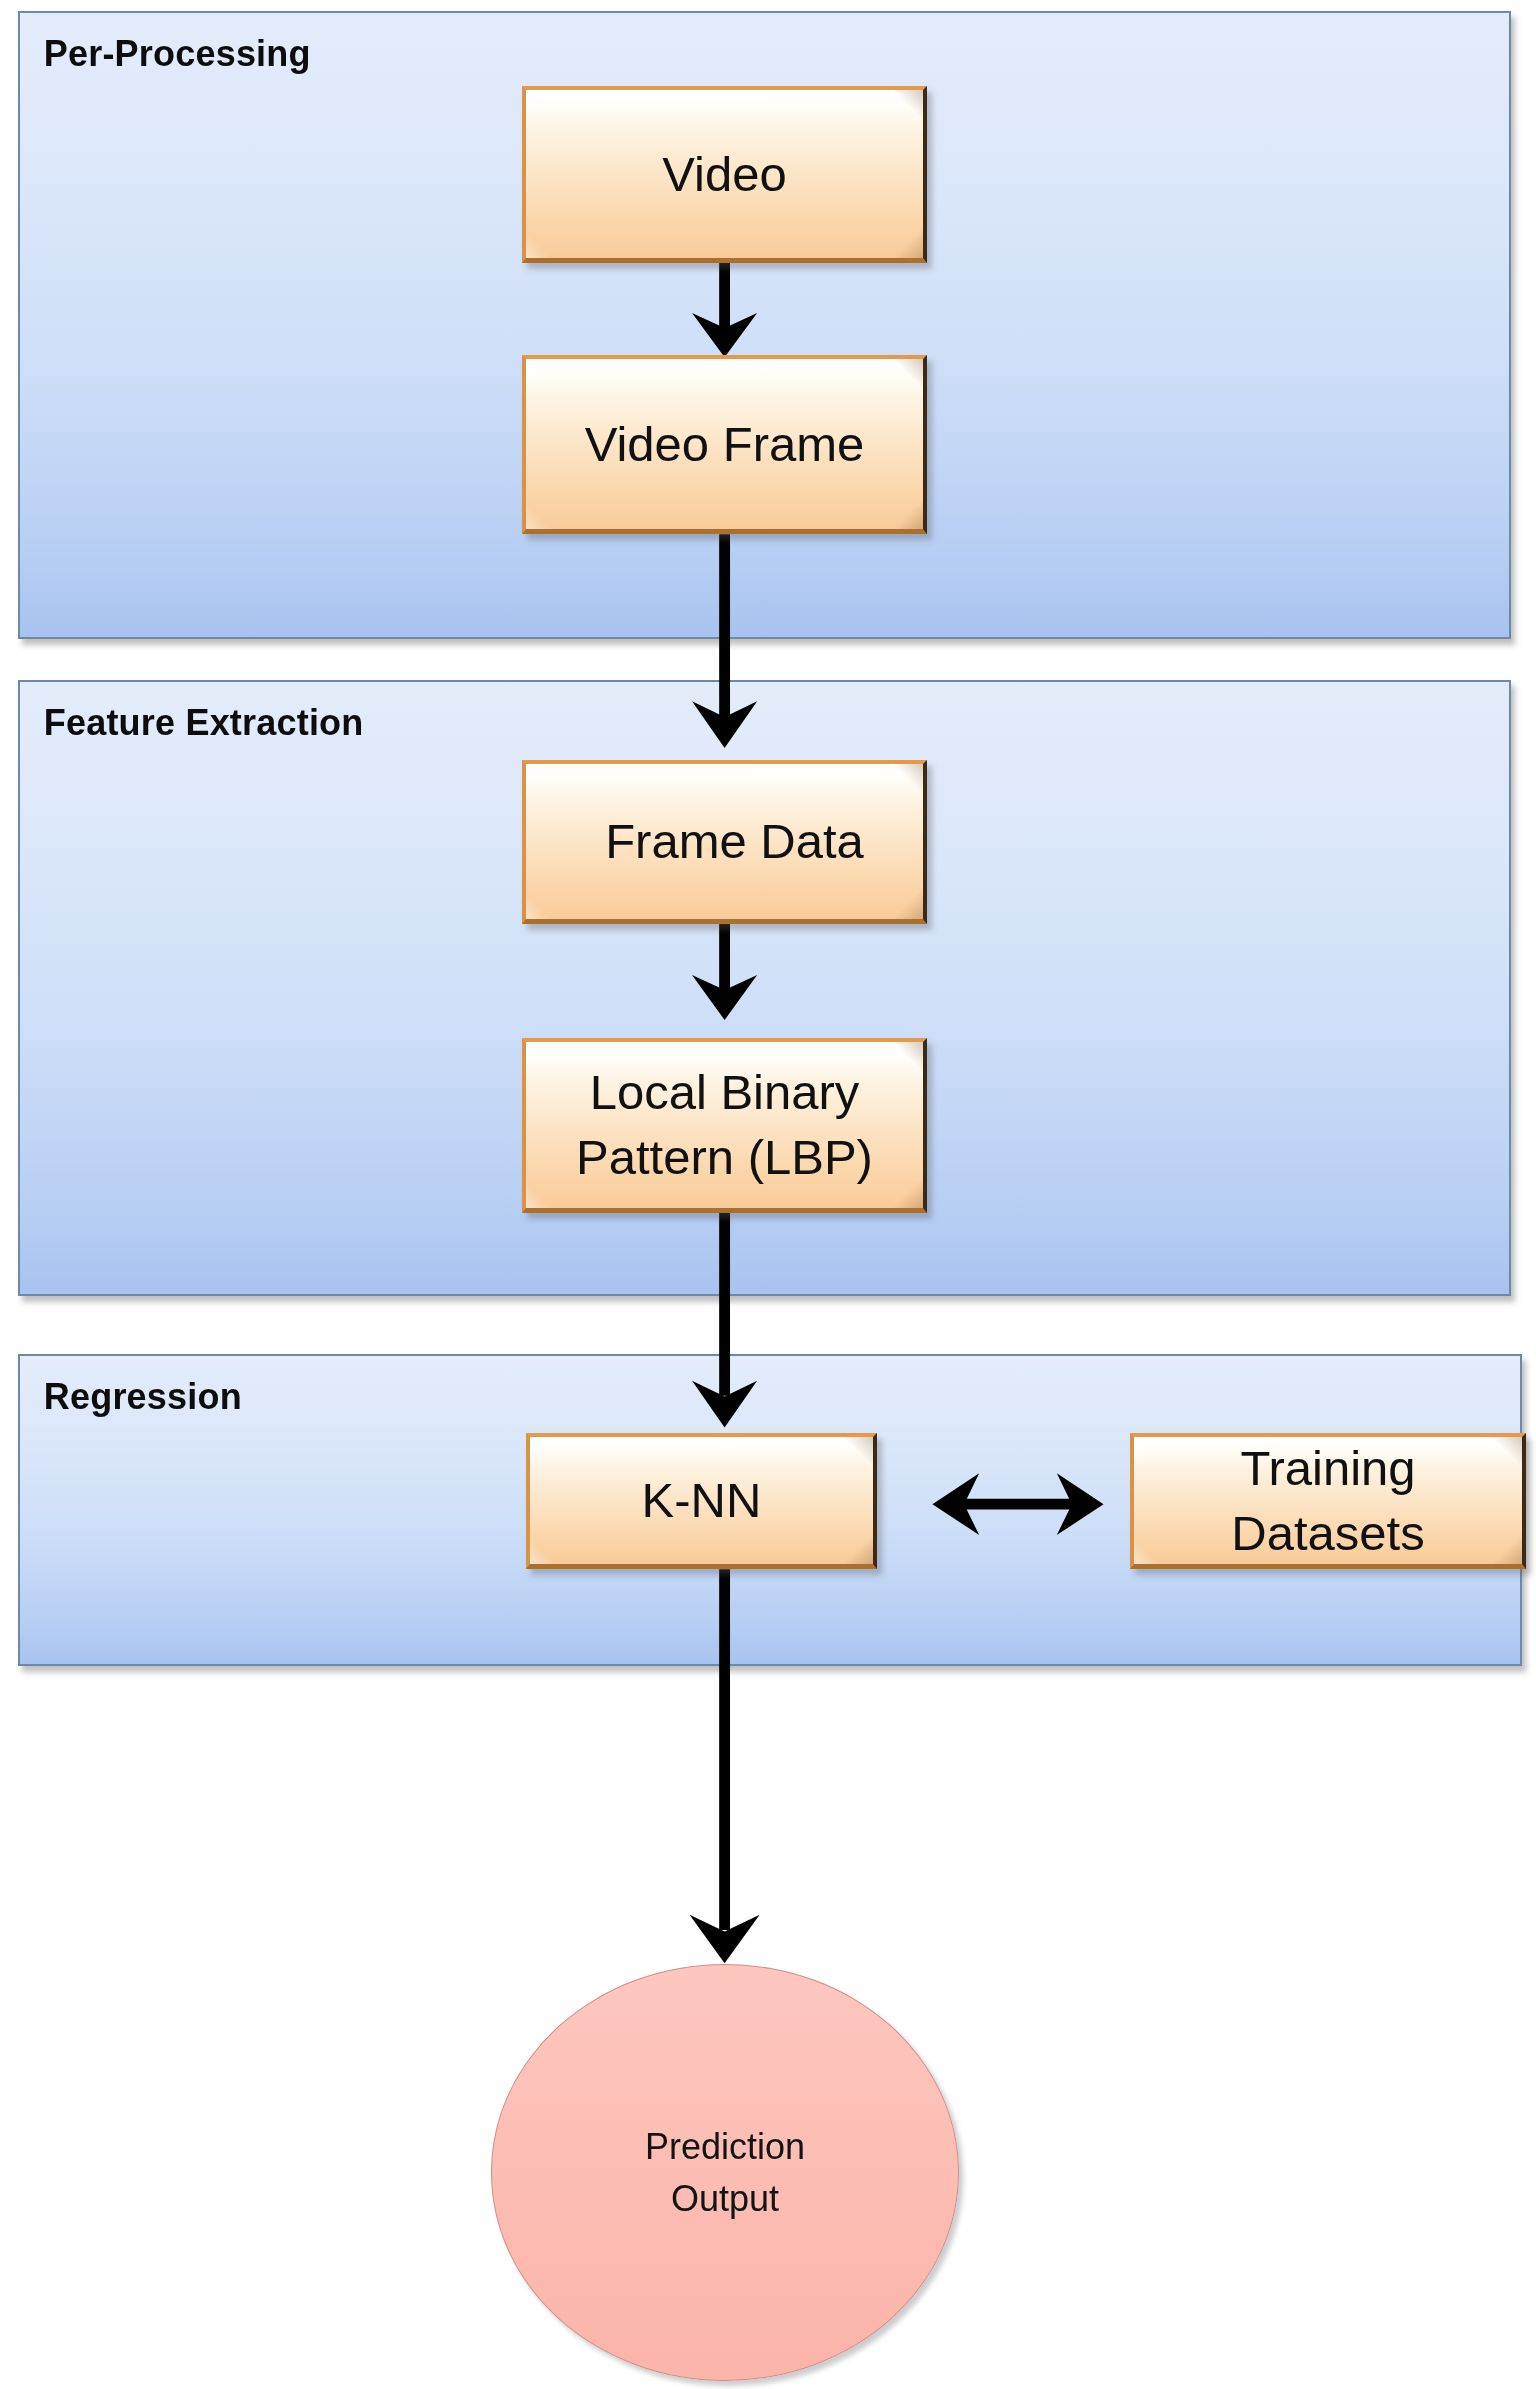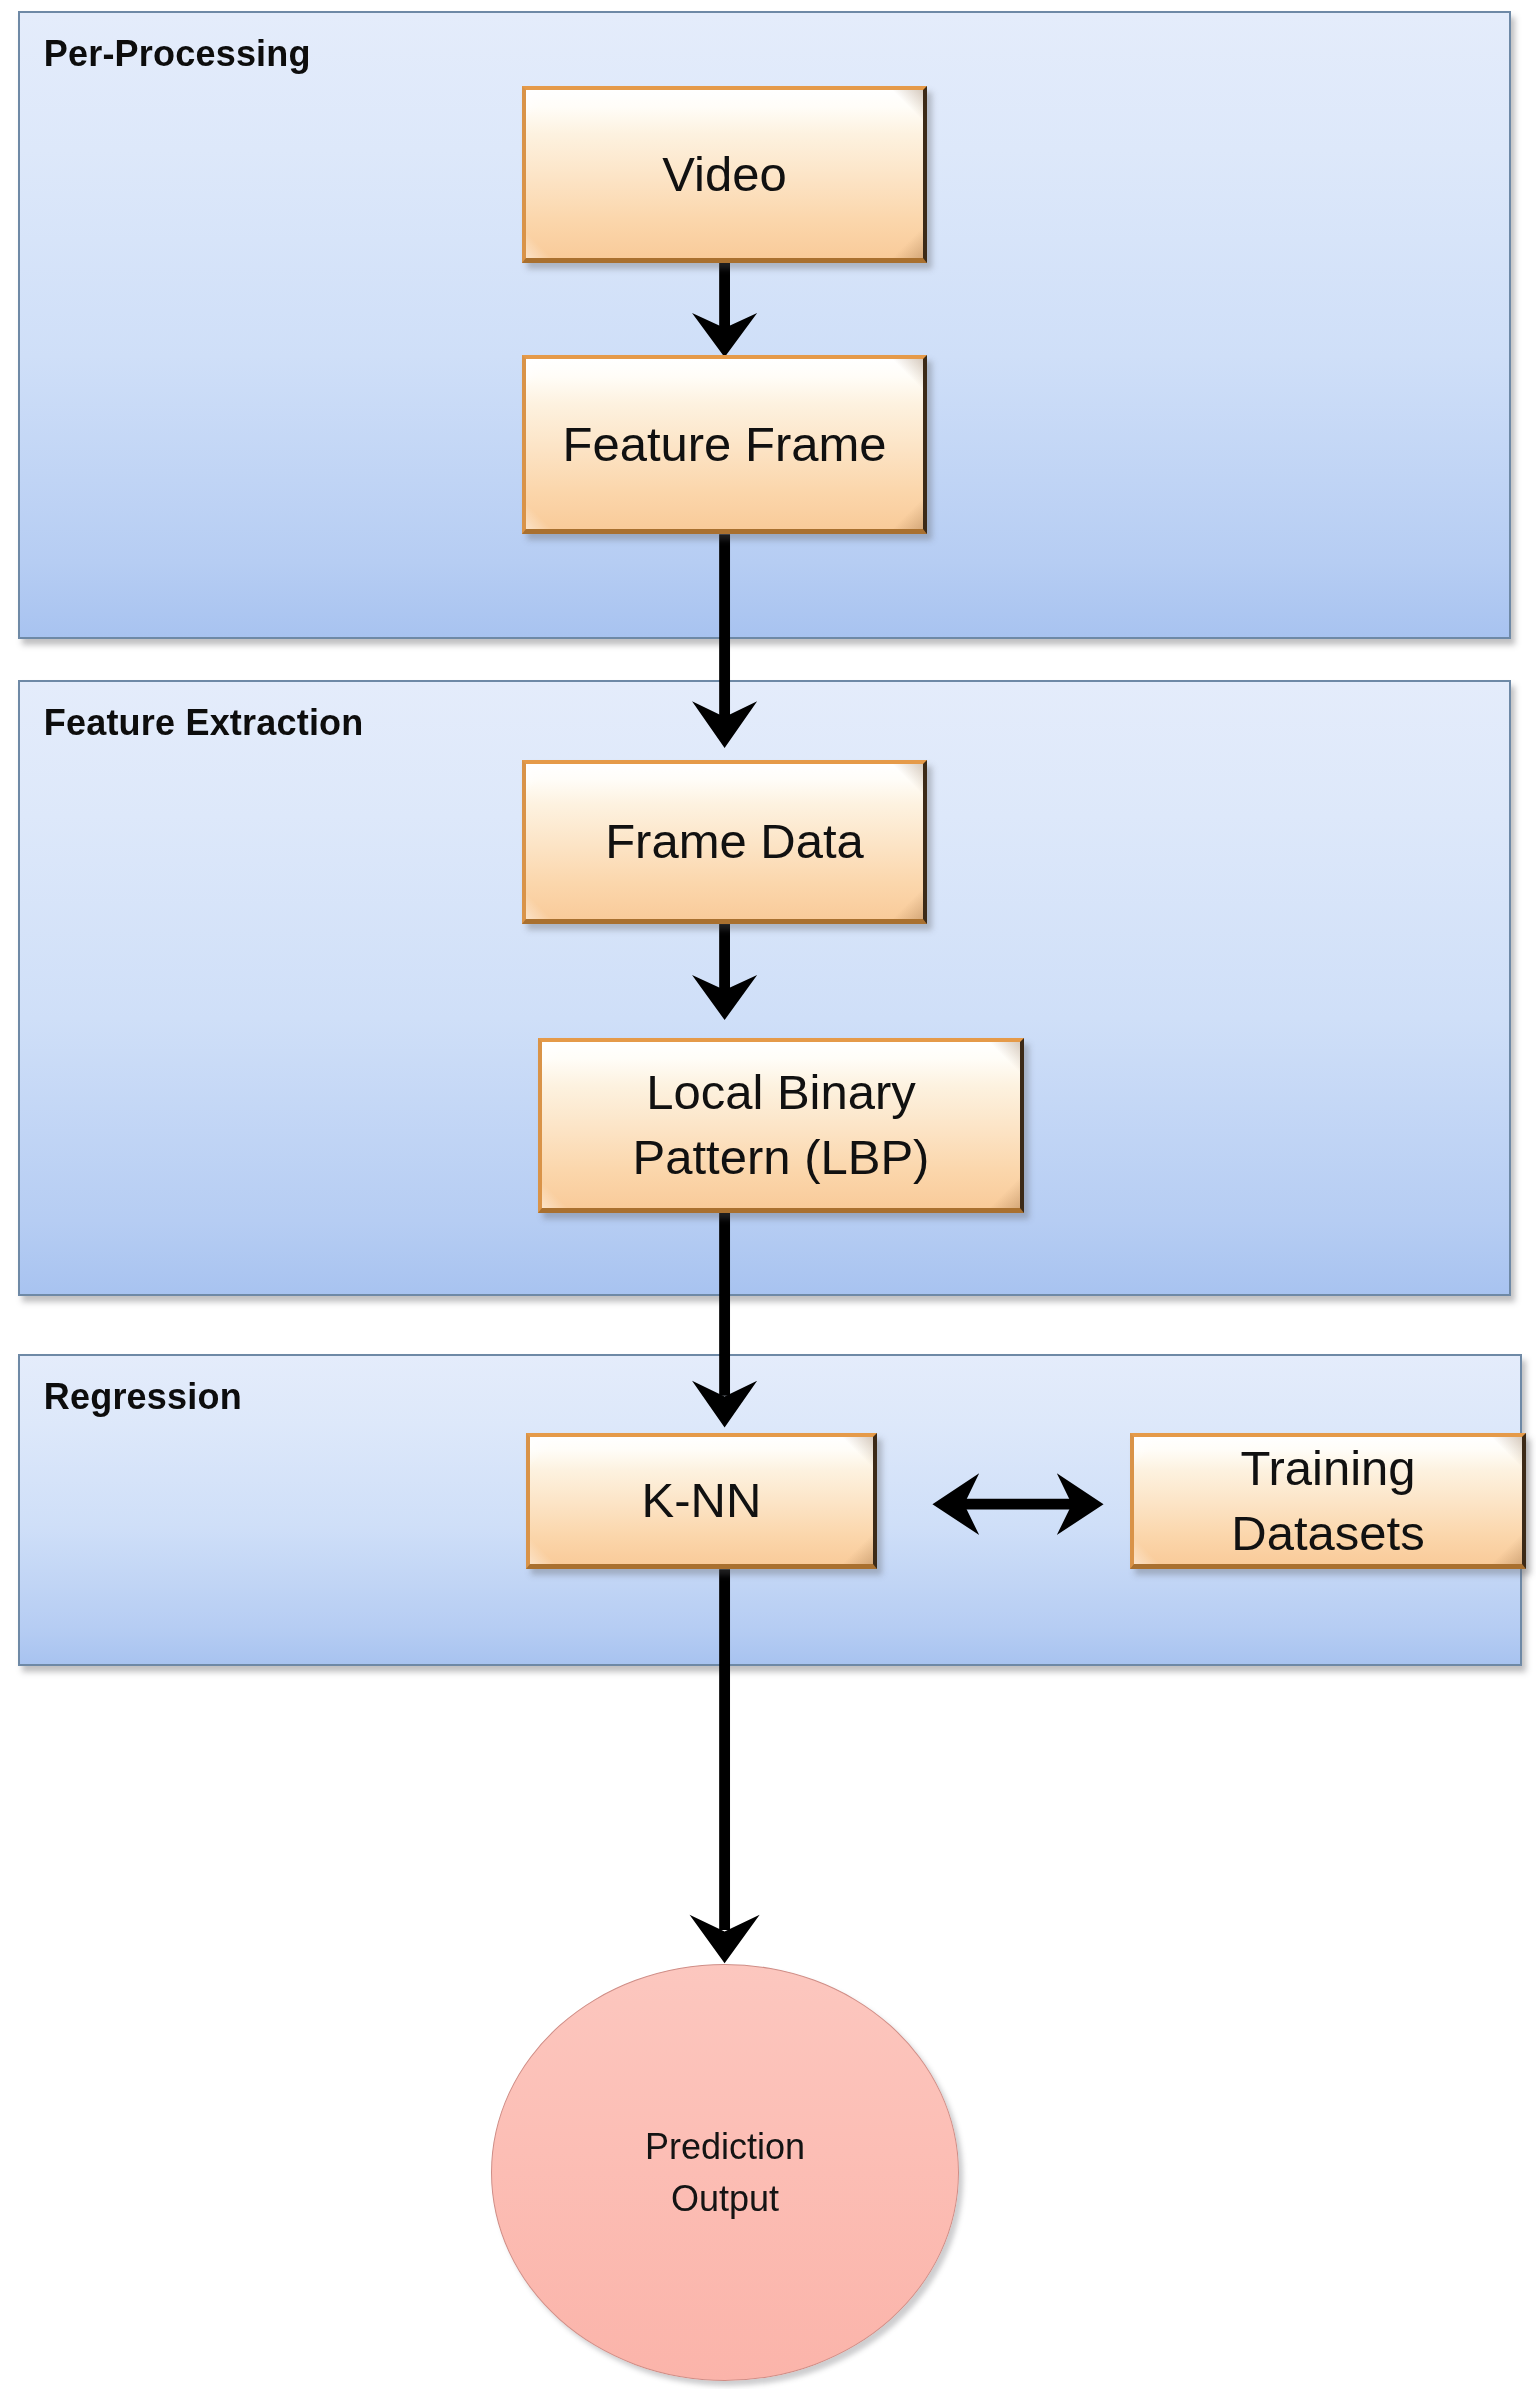--- a/index.html
+++ b/index.html
@@ -158,28 +158,28 @@
         <path d="M 868 2352 L 826 2294 L 868 2314 L 910 2294 Z" fill="#000000"></path>
       </g>
     </svg>
   </div>
 
   <div class="pbox" style="left:522px; top:86px; width:405px; height:177px;">
     <span class="pbox-label">Video</span>
   </div>
 
   <div class="pbox" style="left:522px; top:355px; width:405px; height:179px;">
-    <span class="pbox-label">Feature Frame</span>
+    <span class="pbox-label">Video Frame</span>
   </div>
 
   <div class="pbox" style="left:522px; top:760px; width:405px; height:164px;padding-left:20px;">
     <span class="pbox-label">Frame Data</span>
   </div>
 
-  <div class="pbox" style="left:522px; top:1038px; width:486px; height:175px;margin-left:16px;">
+  <div class="pbox" style="left:522px; top:1038px; width:405px; height:175px;">
     <span class="pbox-label">Local Binary
 Pattern (LBP)</span>
   </div>
 
   <div class="pbox" style="left:526px; top:1433px; width:351px; height:136px;">
     <span class="pbox-label">K-NN</span>
   </div>
 
   <div class="pbox" style="left:1100px; top:1433px; width:396px; height:136px;margin-left:30px;">
     <span class="pbox-label">Training

